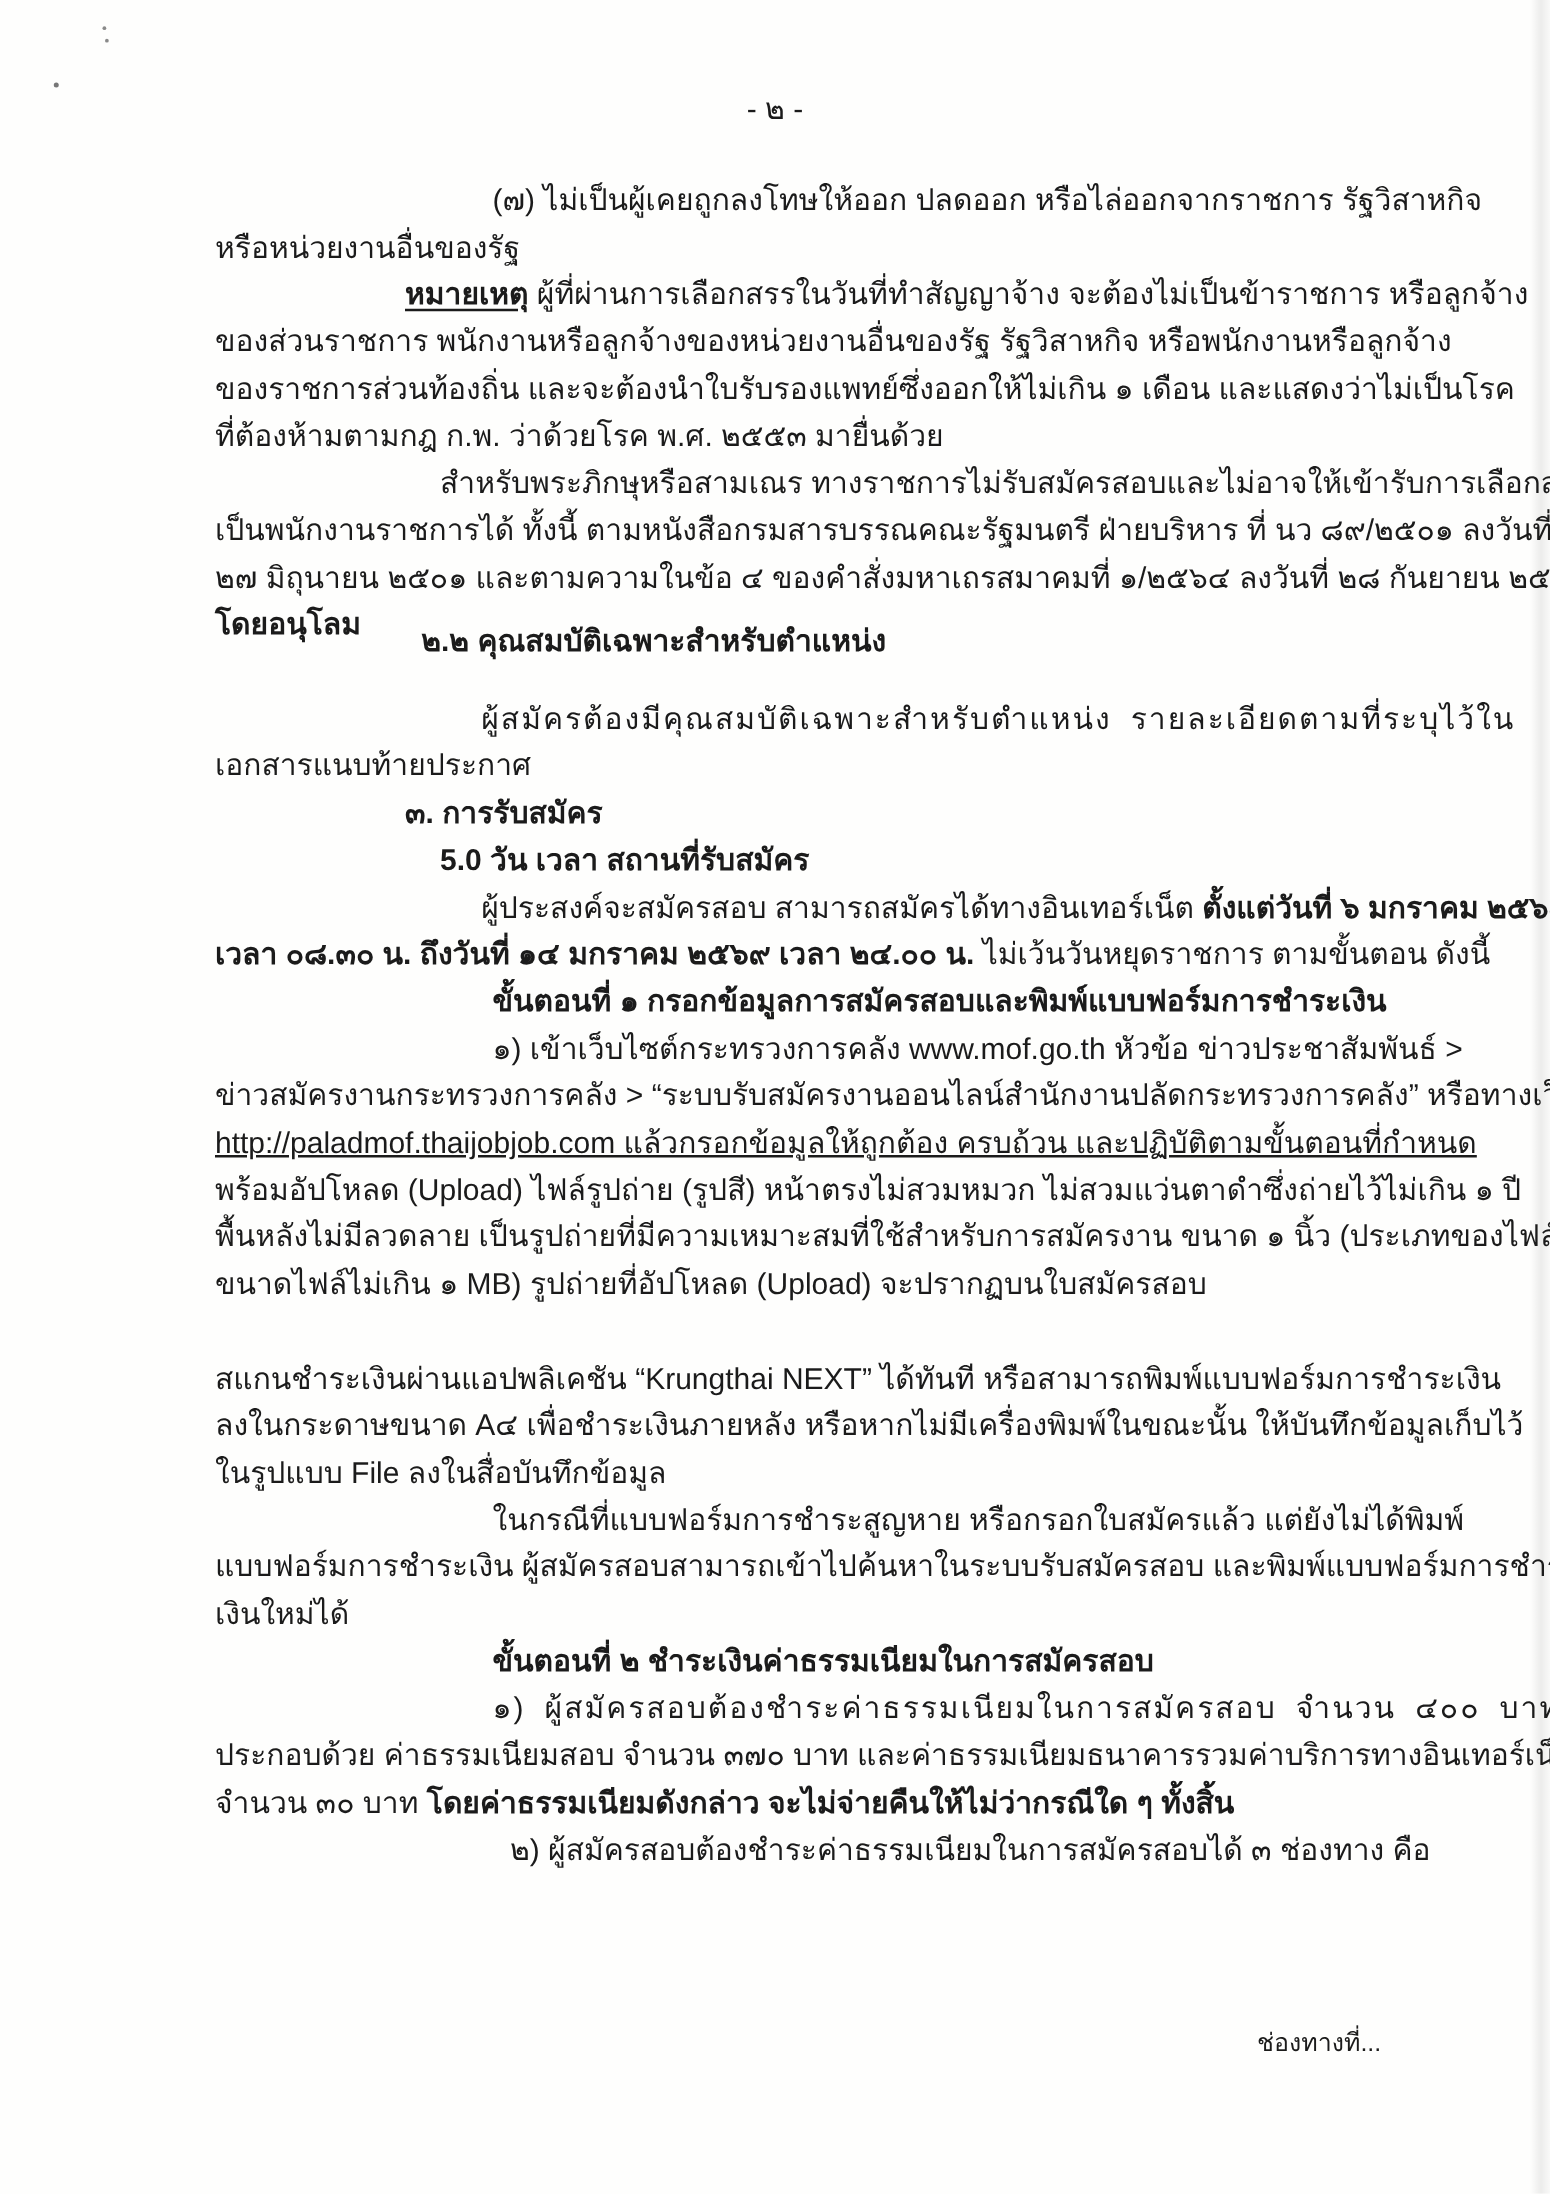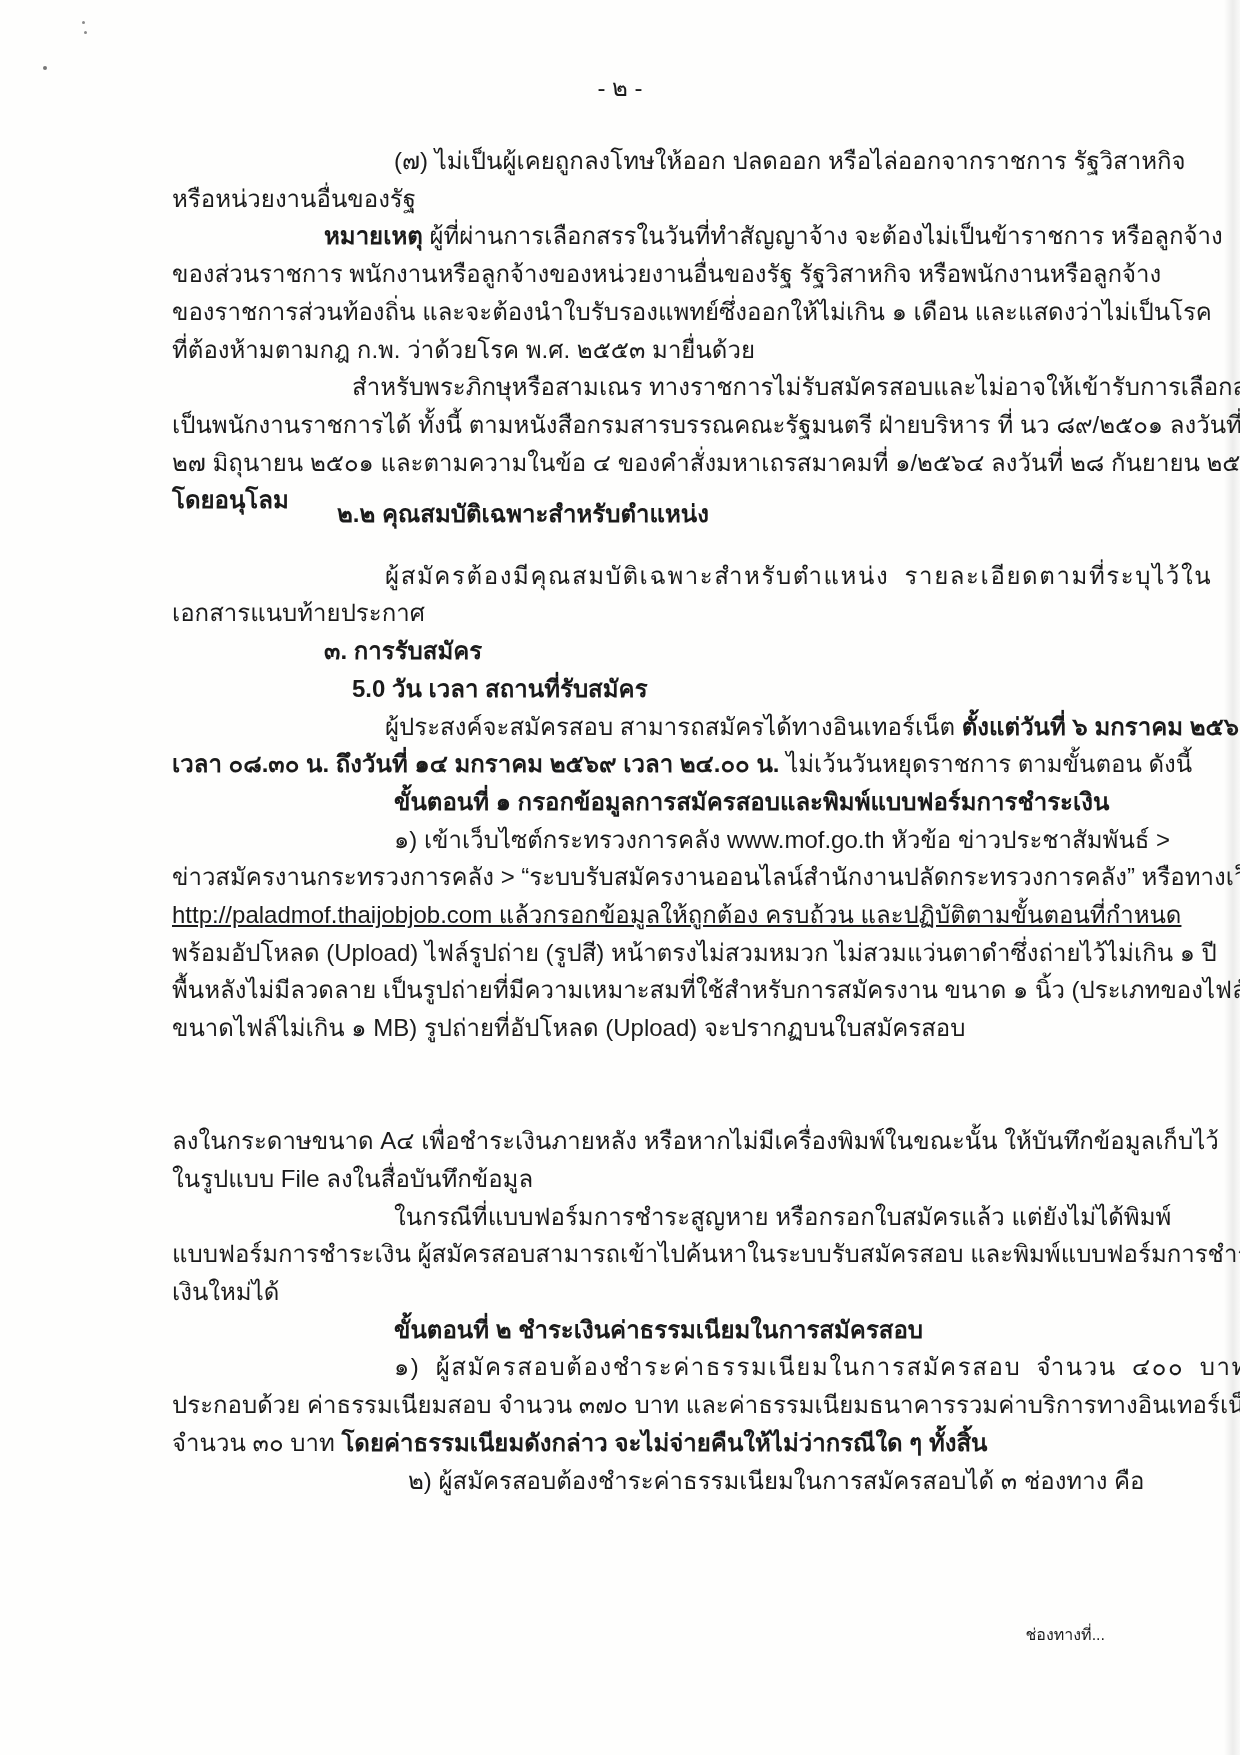--- a/index.html
+++ b/index.html
@@ -41,24 +41,24 @@
   }
   .ind0{left:172px}
   .ind1{left:324px}
   .ind2{left:337px}
   .ind3{left:352px}
   .ind4{left:385px}
   .ind5{left:394px}
   .ind6{left:408px}
   .sp{letter-spacing:1.6px;word-spacing:7px;}
   .b{font-weight:bold;}
-  .u{text-underline-offset:4px;}
+  .u{text-decoration:underline;text-underline-offset:4px;}
   .continuation{
     position:absolute;top:1618px;right:135px;
-    font-size:16px;line-height:34px;
+    font-size:20px;line-height:34px;
   }
 </style>
 </head>
 <body>
 
 <div class="page">
   <div class="scan-edge"></div>
   <div class="speck s1"></div>
   <div class="speck s2"></div>
   <div class="speck s3"></div>
@@ -83,20 +83,21 @@
       <div class="line ind3" style="top: 672px;"><span class="b ">5.0 วัน เวลา สถานที่รับสมัคร</span></div>
       <div class="line ind4" style="top: 710px;"><span class="">ผู้ประสงค์จะสมัครสอบ สามารถสมัครได้ทางอินเทอร์เน็ต </span><span class="b ">ตั้งแต่วันที่ ๖ มกราคม ๒๕๖๙</span></div>
       <div class="line ind0" style="top: 747px;"><span class="b ">เวลา ๐๘.๓๐ น. ถึงวันที่ ๑๔ มกราคม ๒๕๖๙ เวลา ๒๔.๐๐ น.</span><span class=""> ไม่เว้นวันหยุดราชการ ตามขั้นตอน ดังนี้</span></div>
       <div class="line ind5" style="top: 785px;"><span class="b ">ขั้นตอนที่ ๑ กรอกข้อมูลการสมัครสอบและพิมพ์แบบฟอร์มการชำระเงิน</span></div>
       <div class="line ind5" style="top: 823px;"><span class="">๑) เข้าเว็บไซต์กระทรวงการคลัง www.mof.go.th หัวข้อ ข่าวประชาสัมพันธ์ &gt;</span></div>
       <div class="line ind0" style="top: 860px;"><span class="">ข่าวสมัครงานกระทรวงการคลัง &gt; “ระบบรับสมัครงานออนไลน์สำนักงานปลัดกระทรวงการคลัง” หรือทางเว็บไซต์</span></div>
       <div class="line ind0" style="top: 898px; text-decoration: underline;"><span class="">http://paladmof.thaijobjob.com แล้วกรอกข้อมูลให้ถูกต้อง ครบถ้วน และปฏิบัติตามขั้นตอนที่กำหนด</span></div>
       <div class="line ind0" style="top: 936px;"><span class="">พร้อมอัปโหลด (Upload) ไฟล์รูปถ่าย (รูปสี) หน้าตรงไม่สวมหมวก ไม่สวมแว่นตาดำซึ่งถ่ายไว้ไม่เกิน ๑ ปี</span></div>
       <div class="line ind0" style="top: 973px;"><span class="">พื้นหลังไม่มีลวดลาย เป็นรูปถ่ายที่มีความเหมาะสมที่ใช้สำหรับการสมัครงาน ขนาด ๑ นิ้ว (ประเภทของไฟล์ JPG</span></div>
       <div class="line ind0" style="top: 1011px;"><span class="">ขนาดไฟล์ไม่เกิน ๑ MB) รูปถ่ายที่อัปโหลด (Upload) จะปรากฏบนใบสมัครสอบ</span></div>
+      <div class="line ind0" style="top: 1087px;"><span class="">สแกนชำระเงินผ่านแอปพลิเคชัน “Krungthai NEXT” ได้ทันที หรือสามารถพิมพ์แบบฟอร์มการชำระเงิน</span></div>
       <div class="line ind0" style="top: 1124px;"><span class="">ลงในกระดาษขนาด A๔ เพื่อชำระเงินภายหลัง หรือหากไม่มีเครื่องพิมพ์ในขณะนั้น ให้บันทึกข้อมูลเก็บไว้</span></div>
       <div class="line ind0" style="top: 1162px;"><span class="">ในรูปแบบ File ลงในสื่อบันทึกข้อมูล</span></div>
       <div class="line ind5" style="top: 1200px;"><span class="">ในกรณีที่แบบฟอร์มการชำระสูญหาย หรือกรอกใบสมัครแล้ว แต่ยังไม่ได้พิมพ์</span></div>
       <div class="line ind0" style="top: 1237px;"><span class="">แบบฟอร์มการชำระเงิน ผู้สมัครสอบสามารถเข้าไปค้นหาในระบบรับสมัครสอบ และพิมพ์แบบฟอร์มการชำระ</span></div>
       <div class="line ind0" style="top: 1275px;"><span class="">เงินใหม่ได้</span></div>
       <div class="line ind5" style="top: 1313px;"><span class="b ">ขั้นตอนที่ ๒ ชำระเงินค่าธรรมเนียมในการสมัครสอบ</span></div>
       <div class="line ind5 sp" style="top: 1350px;"><span class="">๑) ผู้สมัครสอบต้องชำระค่าธรรมเนียมในการสมัครสอบ จำนวน ๔๐๐ บาท</span></div>
       <div class="line ind0" style="top: 1388px;"><span class="">ประกอบด้วย ค่าธรรมเนียมสอบ จำนวน ๓๗๐ บาท และค่าธรรมเนียมธนาคารรวมค่าบริการทางอินเทอร์เน็ต</span></div>
       <div class="line ind0" style="top: 1426px;"><span class="">จำนวน ๓๐ บาท </span><span class="b ">โดยค่าธรรมเนียมดังกล่าว จะไม่จ่ายคืนให้ไม่ว่ากรณีใด ๆ ทั้งสิ้น</span></div>
       <div class="line ind6" style="top: 1464px;"><span class="">๒) ผู้สมัครสอบต้องชำระค่าธรรมเนียมในการสมัครสอบได้ ๓ ช่องทาง คือ</span></div>

